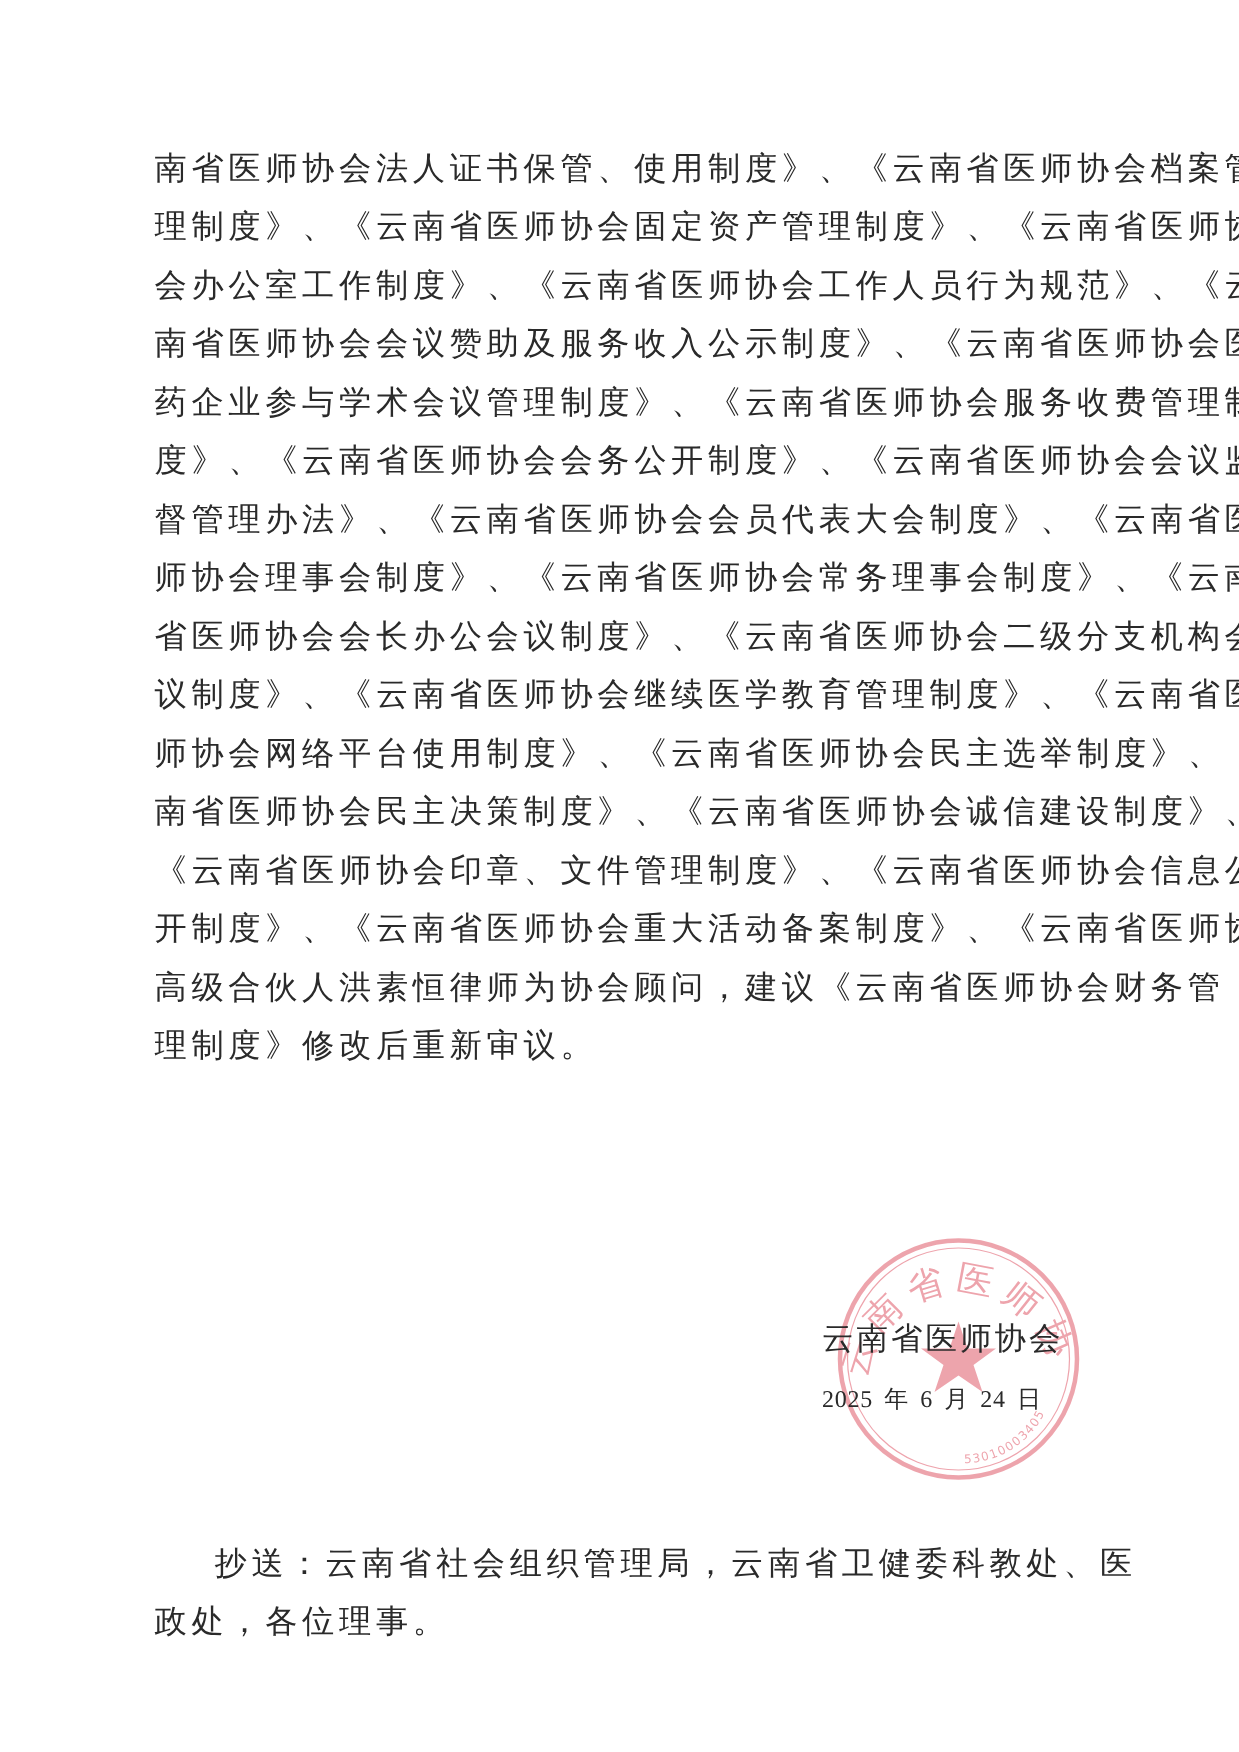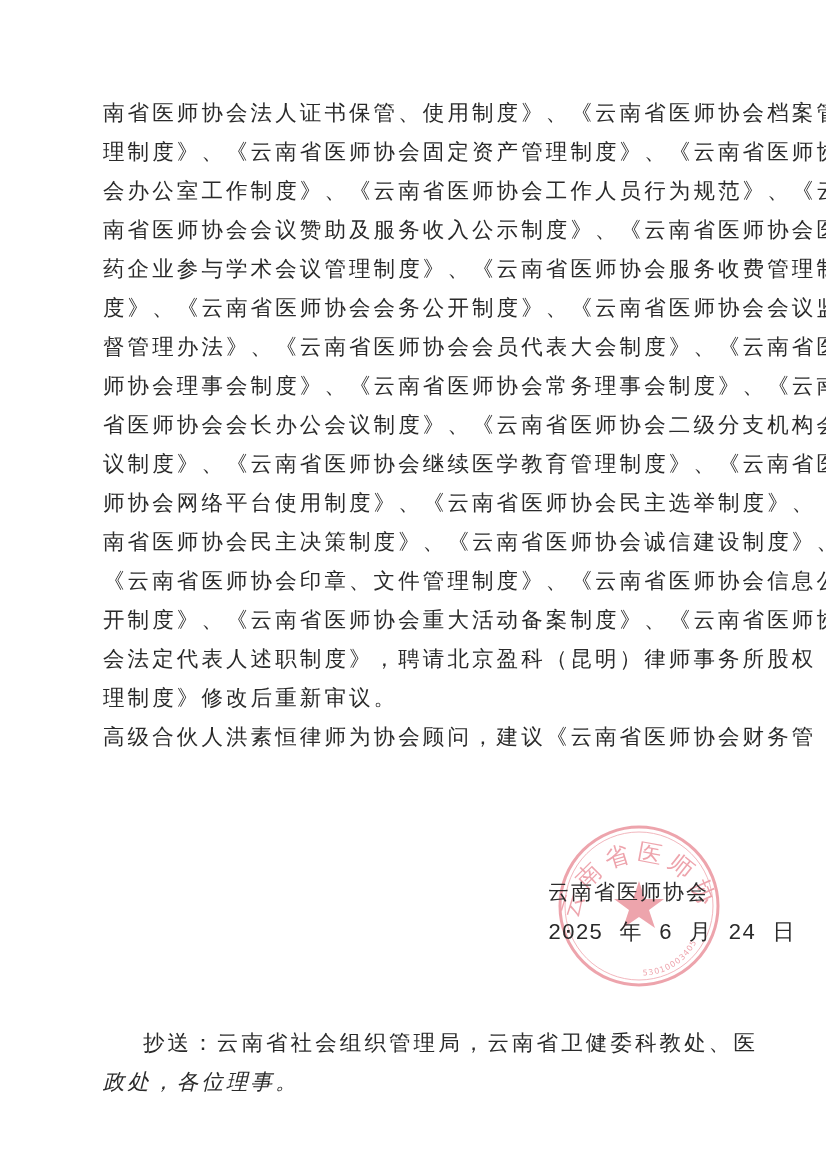--- a/index.html
+++ b/index.html
@@ -45,22 +45,22 @@
       top: 878px;
       font-size: 21px;
       letter-spacing: 2px;
       line-height: 28px;
       z-index: 2;
     }
     .signature .org {
       height: 42px;
     }
     .signature .date {
-      font-family: Liberation Mono, monospace;
-      font-size: 22px;
+      font-family: Liberation Serif, serif;
+      font-size: 16px;
       letter-spacing: 0.5px;
       word-spacing: 3px;
     }
     .stamp {
       position: absolute;
       left: 556px;
       top: 823px;
       width: 166px;
       height: 166px;
       z-index: 1;
@@ -74,21 +74,20 @@
     }
     .cc .line {
       text-align-last: justify;
     }
     .cc .line.first {
       padding-left: 40px;
       margin-top: 24px;
     }
     .cc .line.last {
       text-align-last: left;
-      font-style: italic;
     }
   </style>
 </head>
 <body>
 
 <div class="page">
 
   <div class="body-lines">
     <div class="line">南省医师协会法人证书保管、使用制度》、《云南省医师协会档案管</div>
     <div class="line">理制度》、《云南省医师协会固定资产管理制度》、《云南省医师协</div>
@@ -97,23 +96,22 @@
     <div class="line">药企业参与学术会议管理制度》、《云南省医师协会服务收费管理制</div>
     <div class="line">度》、《云南省医师协会会务公开制度》、《云南省医师协会会议监</div>
     <div class="line">督管理办法》、《云南省医师协会会员代表大会制度》、《云南省医</div>
     <div class="line">师协会理事会制度》、《云南省医师协会常务理事会制度》、《云南</div>
     <div class="line">省医师协会会长办公会议制度》、《云南省医师协会二级分支机构会</div>
     <div class="line">议制度》、《云南省医师协会继续医学教育管理制度》、《云南省医</div>
     <div class="line">师协会网络平台使用制度》、《云南省医师协会民主选举制度》、《云</div>
     <div class="line">南省医师协会民主决策制度》、《云南省医师协会诚信建设制度》、</div>
     <div class="line">《云南省医师协会印章、文件管理制度》、《云南省医师协会信息公</div>
     <div class="line">开制度》、《云南省医师协会重大活动备案制度》、《云南省医师协</div>
-    <div class="line">会法定代表人述职制度》，聘请北京盈科（昆明）律师事务所股权</div>
+    <div class="line">高级合伙人洪素恒律师为协会顾问，建议《云南省医师协会财务管</div>
     <div class="line last">理制度》修改后重新审议。</div>
-    <div class="line">高级合伙人洪素恒律师为协会顾问，建议《云南省医师协会财务管</div>
   </div>
 
   <div class="stamp">
     <svg width="166" height="166" viewBox="0 0 166 166">
       <defs>
         <path id="arcTop" d="M 22 100 A 62 62 0 1 1 146 100" fill="none"></path>
         <path id="arcBottom" d="M 40 130 A 60 60 0 0 0 140 120" fill="none"></path>
       </defs>
       <circle cx="83" cy="83" r="79" fill="none" stroke="#e05a6a" stroke-width="3"></circle>
       <circle cx="83" cy="83" r="74" fill="none" stroke="#e05a6a" stroke-width="0.8"></circle>

